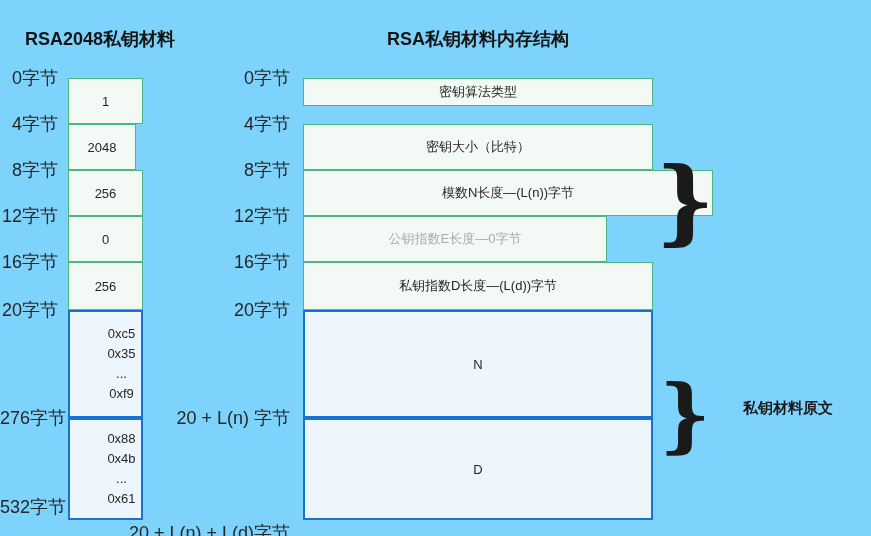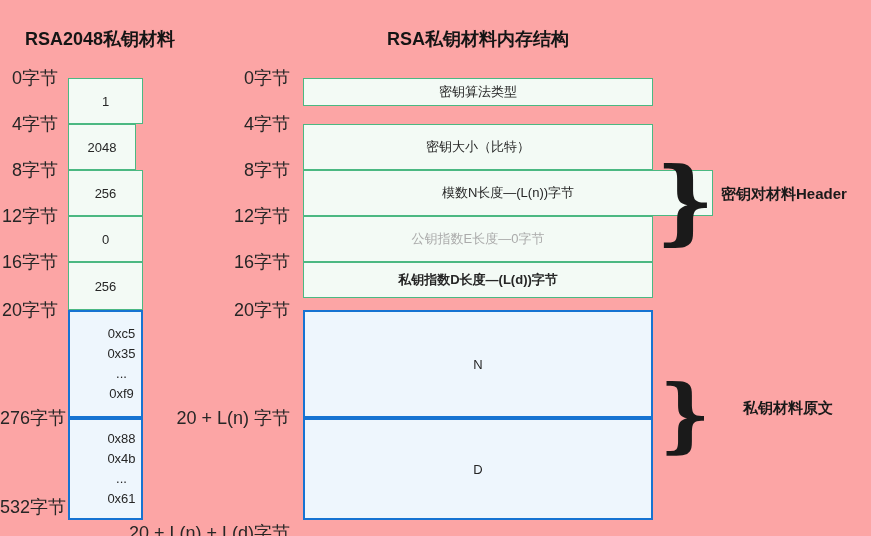--- a/index.html
+++ b/index.html
@@ -1,17 +1,17 @@
 <!DOCTYPE html>
 <html style="--green-border: #4bb882; --green-fill: #f3faf5; --blue-border: #1673d2; --blue-fill: #eef6fd; --muted-text: #ababab;"><head>
 <meta charset="utf-8">
 <style>
   html,body { margin:0; padding:0; background:#ffffff; }
   .canvas {
-    position:relative; width:871px; height:536px; background:#fca5a5;
+    position:relative; width:871px; height:536px; background:#7dd3fc;
     font-family:"Liberation Sans","DejaVu Sans",sans-serif; color:#1f1f1f;
     overflow:hidden;
   }
   .title { position:absolute; font-weight:700; font-size:18px; color:#151515; text-align:center; }
   .off { position:absolute; font-size:18px; line-height:18px; text-align:right; color:#262626; white-space:nowrap; }
   .cell {
     position:absolute; box-sizing:border-box; display:flex;
     align-items:center; justify-content:center;
     font-size:13px; color:#262626; text-align:center;
   }
@@ -67,25 +67,24 @@
   <div class="off" style="left:0; width:290px; top:161px;">8字节</div>
   <div class="off" style="left:0; width:290px; top:207px;">12字节</div>
   <div class="off" style="left:0; width:290px; top:253px;">16字节</div>
   <div class="off" style="left:0; width:290px; top:301px;">20字节</div>
   <div class="off" style="left:0; width:290px; top:409px;">20 + L(n) 字节</div>
   <div class="off" style="left:0; width:290px; top:524px;">20 + L(n) + L(d)字节</div>
 
   <div class="cell gcell" style="left:303px; top:78px;  width:350px; height:28px;">密钥算法类型</div>
   <div class="cell gcell" style="left:303px; top:124px; width:350px; height:46px;">密钥大小（比特）</div>
   <div class="cell gcell" style="left:303px; top:170px; width:410px; height:46px;">模数N长度—(L(n))字节</div>
-  <div class="cell gcell muted" style="left:303px; top:216px; width:350px; height:46px;">公钥指数E长度—0字节</div>
-  <div class="cell gcell" style="left:303px; top:262px; width:350px; height:36px;font-weight:bold;">私钥指数D长度—(L(d))字节</div>
+  <div class="cell gcell muted" style="left:303px; top:216px; width:304px; height:46px;">公钥指数E长度—0字节</div>
+  <div class="cell gcell" style="left:303px; top:262px; width:350px; height:48px;">私钥指数D长度—(L(d))字节</div>
 
   <div class="cell bcell" style="left:303px; top:310px; width:350px; height:108px;">N</div>
   <div class="cell bcell" style="left:303px; top:418px; width:350px; height:102px;">D</div>
 
   <div class="brace" style="left:662px; top:156px; width:46px; height:90px; font-size:92px;">}</div>
-  <div class="brace-label" style="left:721px; top:185px;">密钥对材料Header</div>
 
   <div class="brace" style="left:662px; top:376px; width:46px; height:76px; font-size:80px;">}</div>
   <div class="brace-label" style="left:743px; top:399px;">私钥材料原文</div>
 
 </div>
 
 </body></html>

